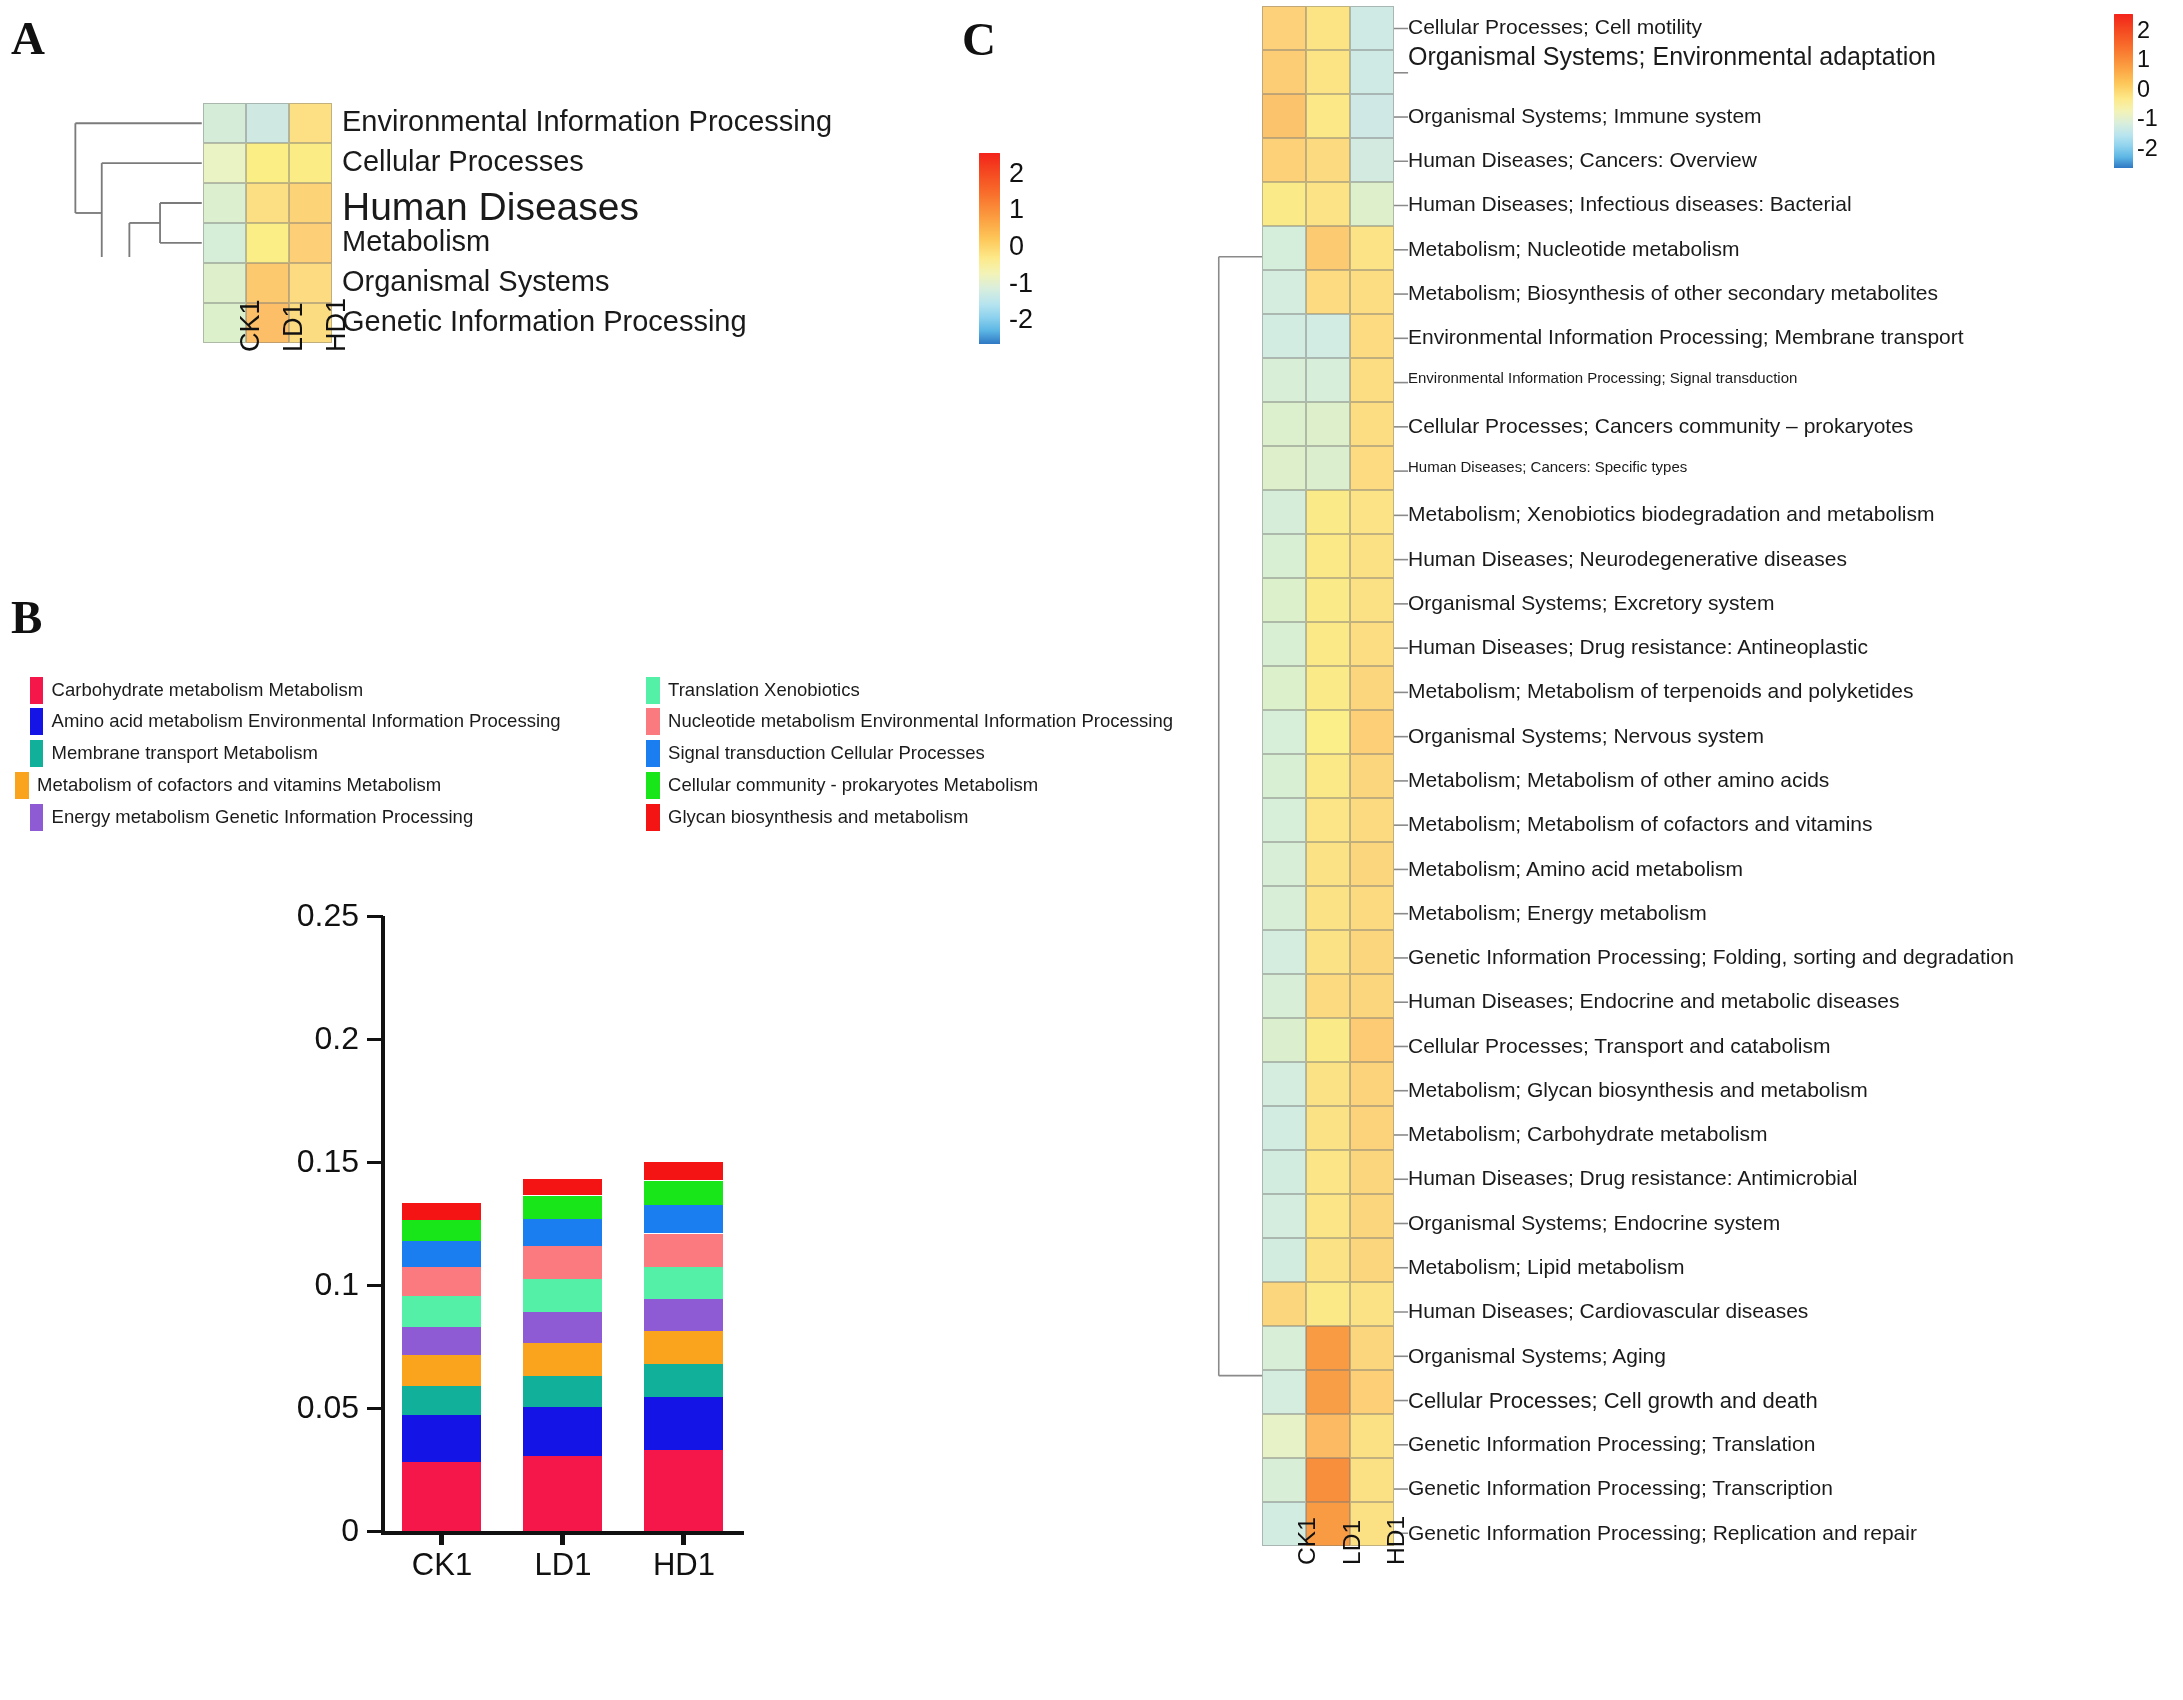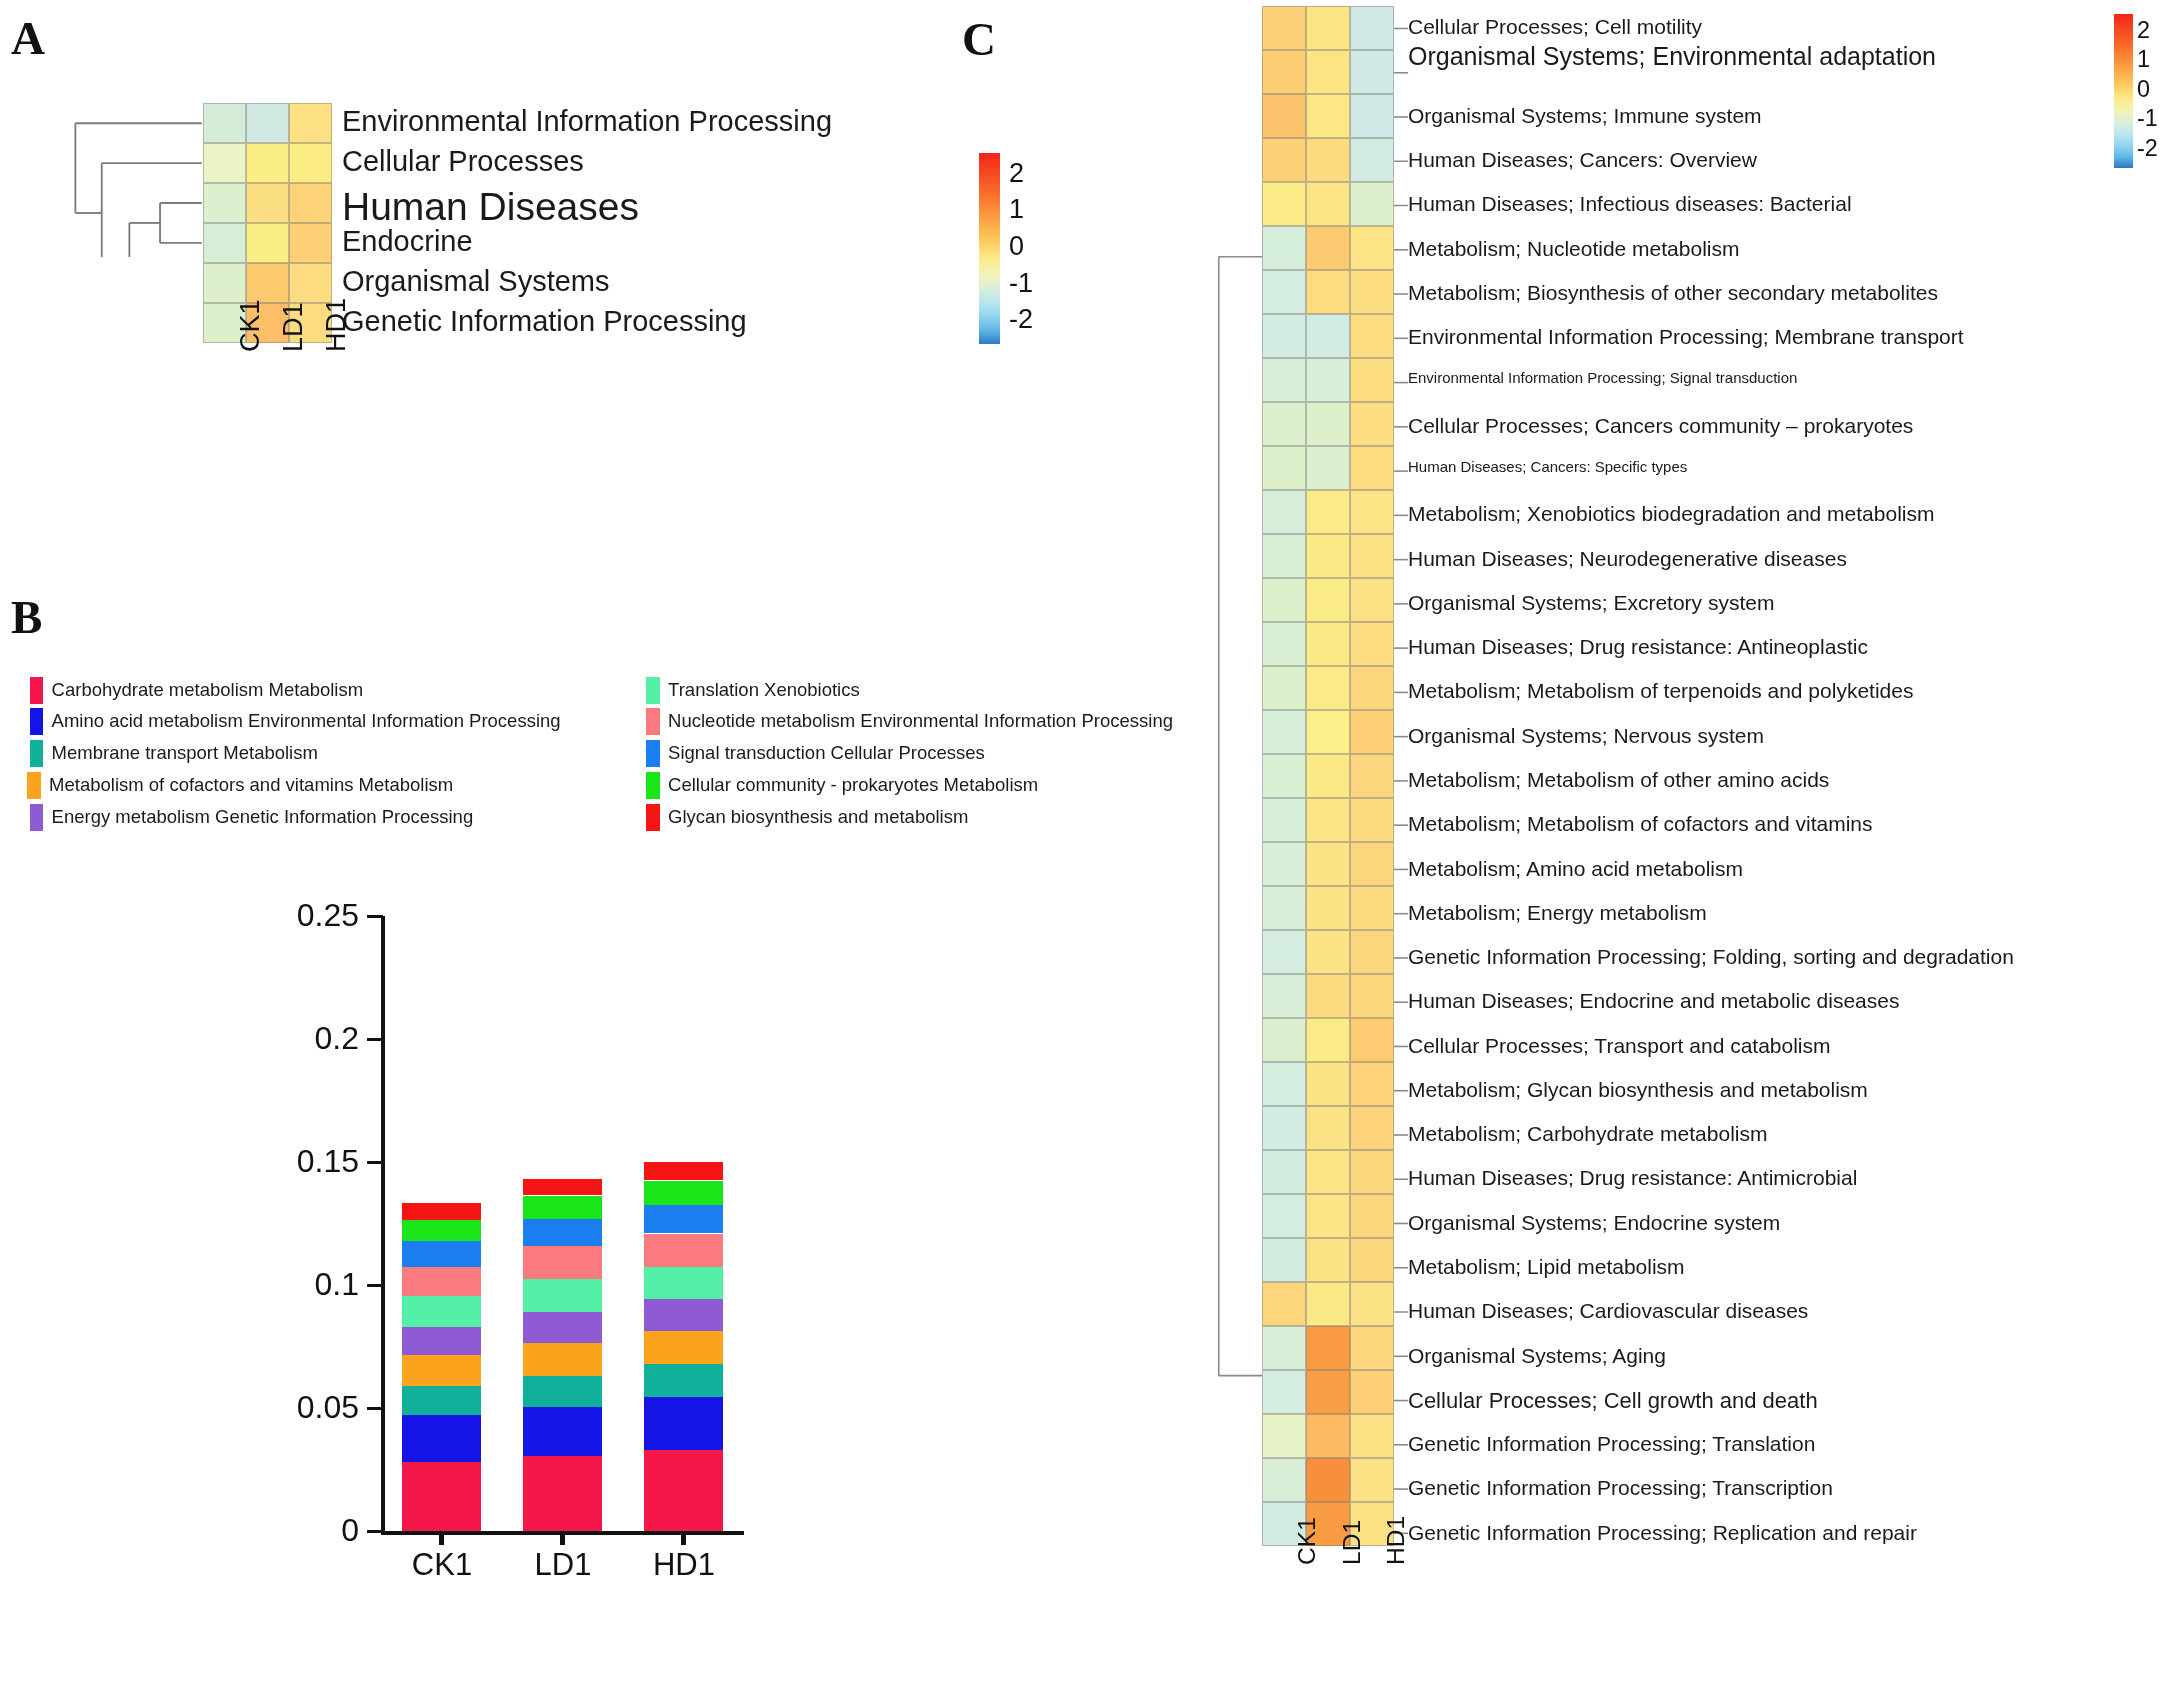--- a/index.html
+++ b/index.html
@@ -81,21 +81,21 @@
     <div class="hm-cell" title="Organismal Systems / LD1 = 1.25" style="background: rgb(252, 201, 111);"></div>
     <div class="hm-cell" title="Organismal Systems / HD1 = 0.85" style="background: rgb(253, 219, 128);"></div>
     <div class="hm-cell" title="Genetic Information Processing / CK1 = -0.55" style="background: rgb(221, 240, 204);"></div>
     <div class="hm-cell" title="Genetic Information Processing / LD1 = 1.55" style="background: rgb(252, 190, 102);"></div>
     <div class="hm-cell" title="Genetic Information Processing / HD1 = 0.8" style="background: rgb(252, 220, 129);"></div>
   </div>
 <div class="hm-rowlabels" id="rowlab-a" style="left: 342px; top: 103px; width: 738px; height: 240px;">
     <div class="hm-rowlabel" style="font-size: 29px; top: 2.1px;">Environmental Information Processing</div>
     <div class="hm-rowlabel" style="font-size: 29px; top: 42px;">Cellular Processes</div>
     <div class="hm-rowlabel" style="font-size: 39px; top: 82px;">Human Diseases</div>
-    <div class="hm-rowlabel" style="font-size: 29px; top: 122px;">Endocrine</div>
+    <div class="hm-rowlabel" style="font-size: 29px; top: 122px;">Metabolism</div>
     <div class="hm-rowlabel" style="font-size: 29px; top: 162px;">Organismal Systems</div>
     <div class="hm-rowlabel" style="font-size: 29px; top: 202px;">Genetic Information Processing</div>
   </div>
 <div id="collab-a">
     <div class="hm-collabel" style="font-size: 27px; left: 235px; top: 352px;">CK1</div>
     <div class="hm-collabel" style="font-size: 27px; left: 278px; top: 352px;">LD1</div>
     <div class="hm-collabel" style="font-size: 27px; left: 321px; top: 352px;">HD1</div>
   </div>
 
 <div class="cbar" style="left:979px;top:153px;width:21px;height:191px;"></div>
@@ -115,21 +115,21 @@
       <span class="legend-text">Carbohydrate metabolism Metabolism</span>
     </div>
     <div class="legend-item" style="left: 29.5px; top: 708px;">
       <span class="legend-swatch" style="background: rgb(20, 20, 230);"></span>
       <span class="legend-text">Amino acid metabolism Environmental Information Processing</span>
     </div>
     <div class="legend-item" style="left: 29.5px; top: 740px;">
       <span class="legend-swatch" style="background: rgb(17, 176, 154);"></span>
       <span class="legend-text">Membrane transport Metabolism</span>
     </div>
-    <div class="legend-item" style="left: 27px; top: 772px;">
+    <div class="legend-item" style="left: 15px; top: 772px;">
       <span class="legend-swatch" style="background: rgb(250, 163, 28);"></span>
       <span class="legend-text">Metabolism of cofactors and vitamins Metabolism</span>
     </div>
     <div class="legend-item" style="left: 29.5px; top: 804px;">
       <span class="legend-swatch" style="background: rgb(143, 91, 212);"></span>
       <span class="legend-text">Energy metabolism Genetic Information Processing</span>
     </div>
   </div>
 <div id="legend-b-right">
     <div class="legend-item" style="left: 646px; top: 677px;">

